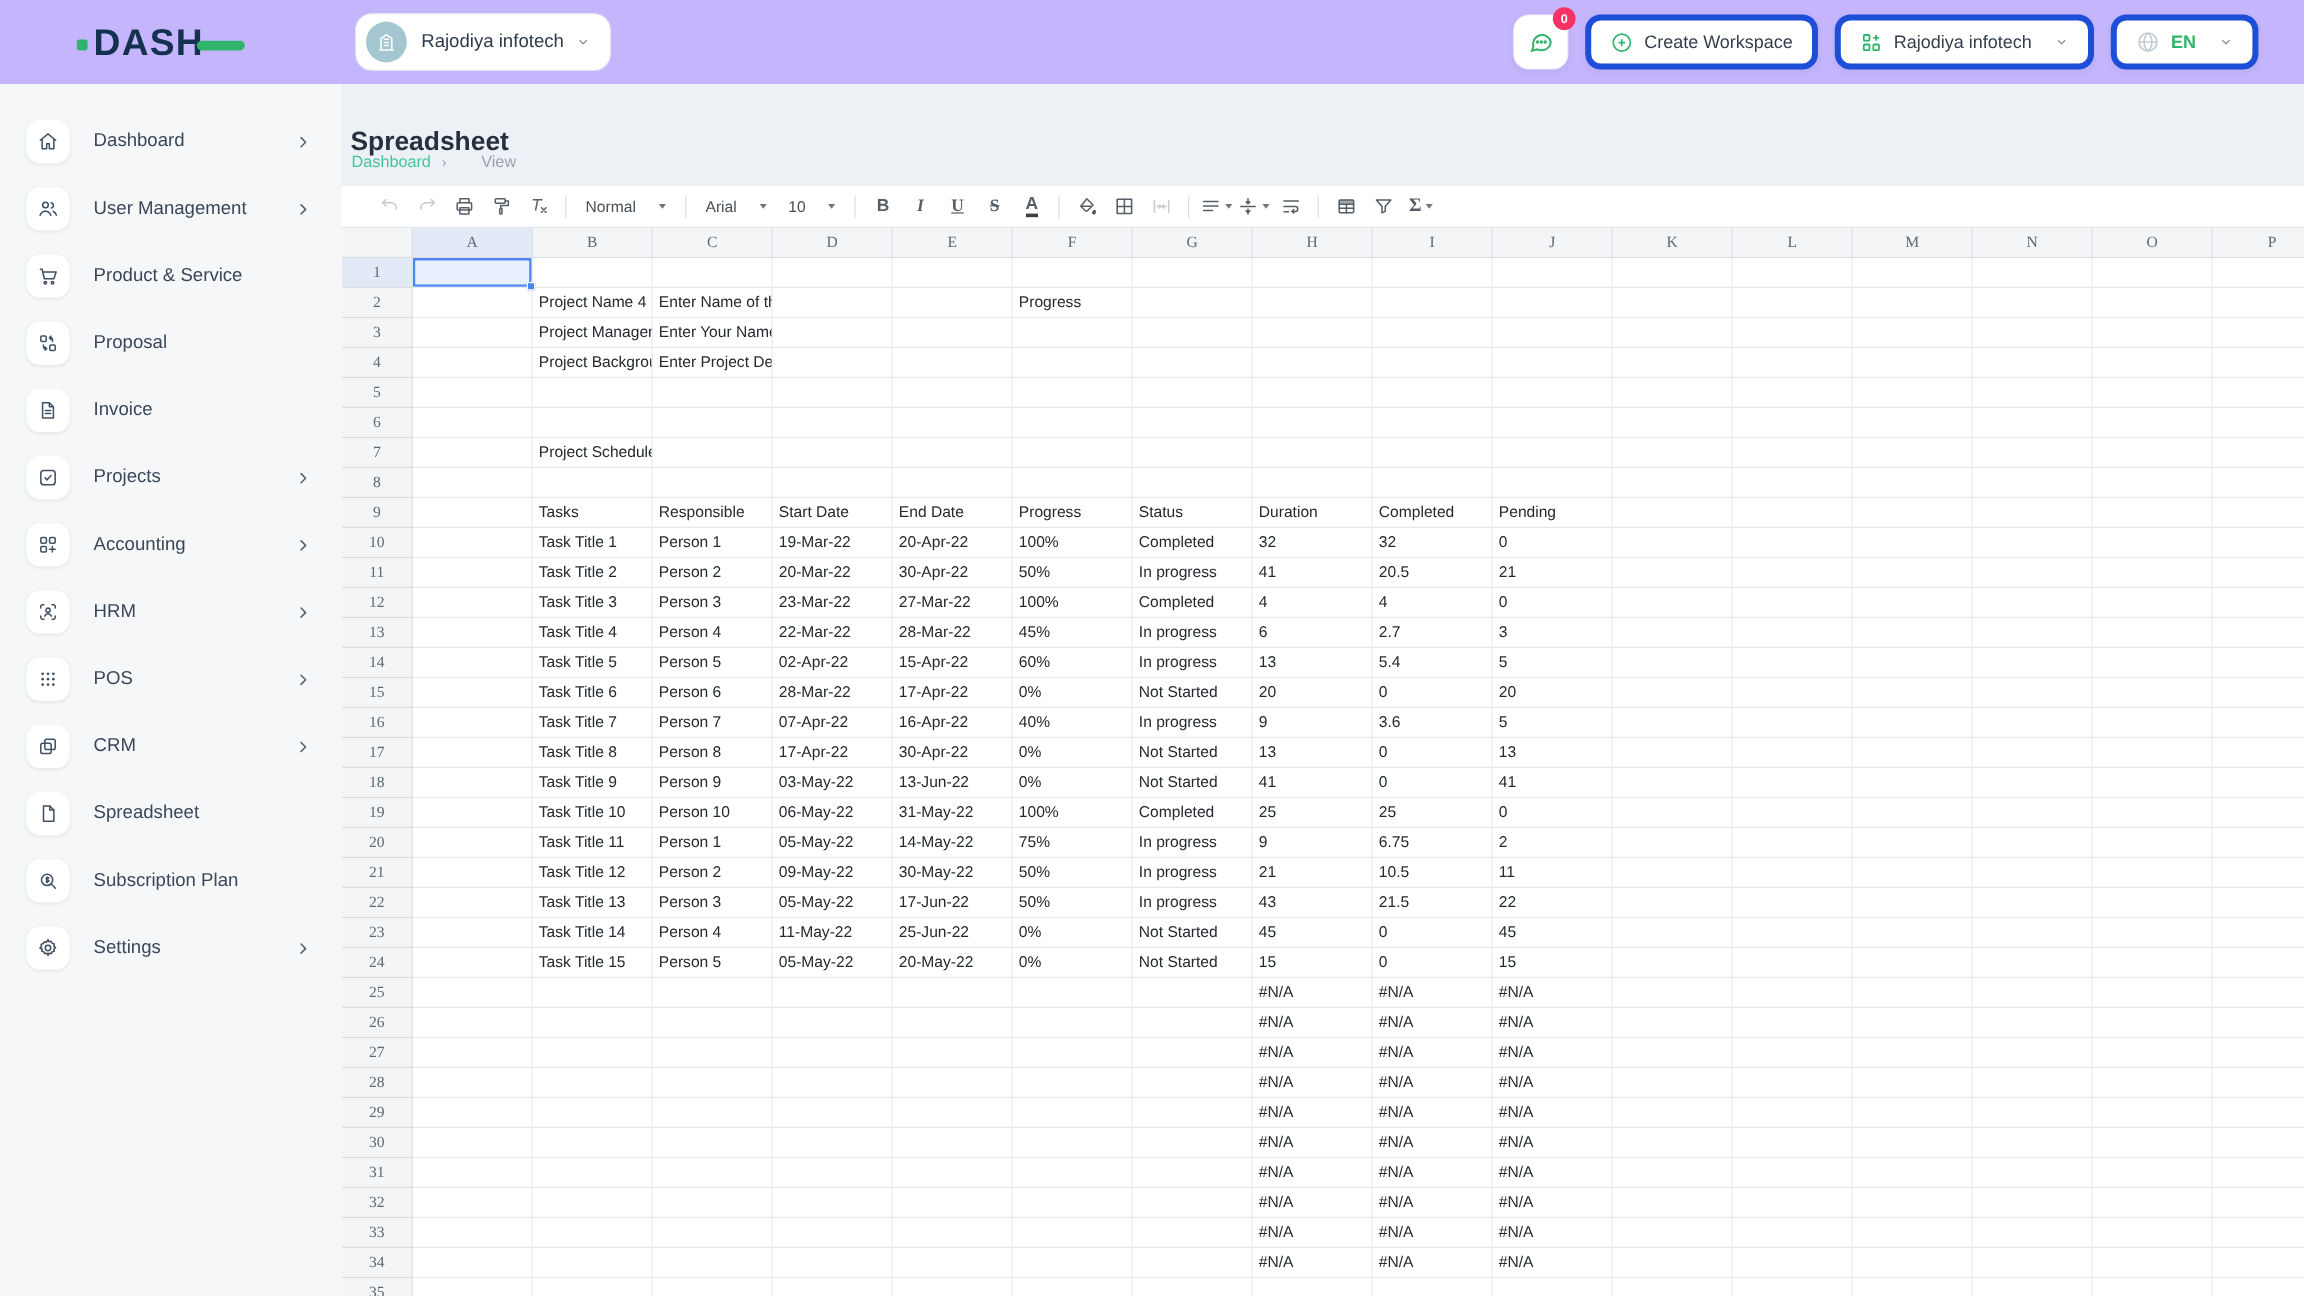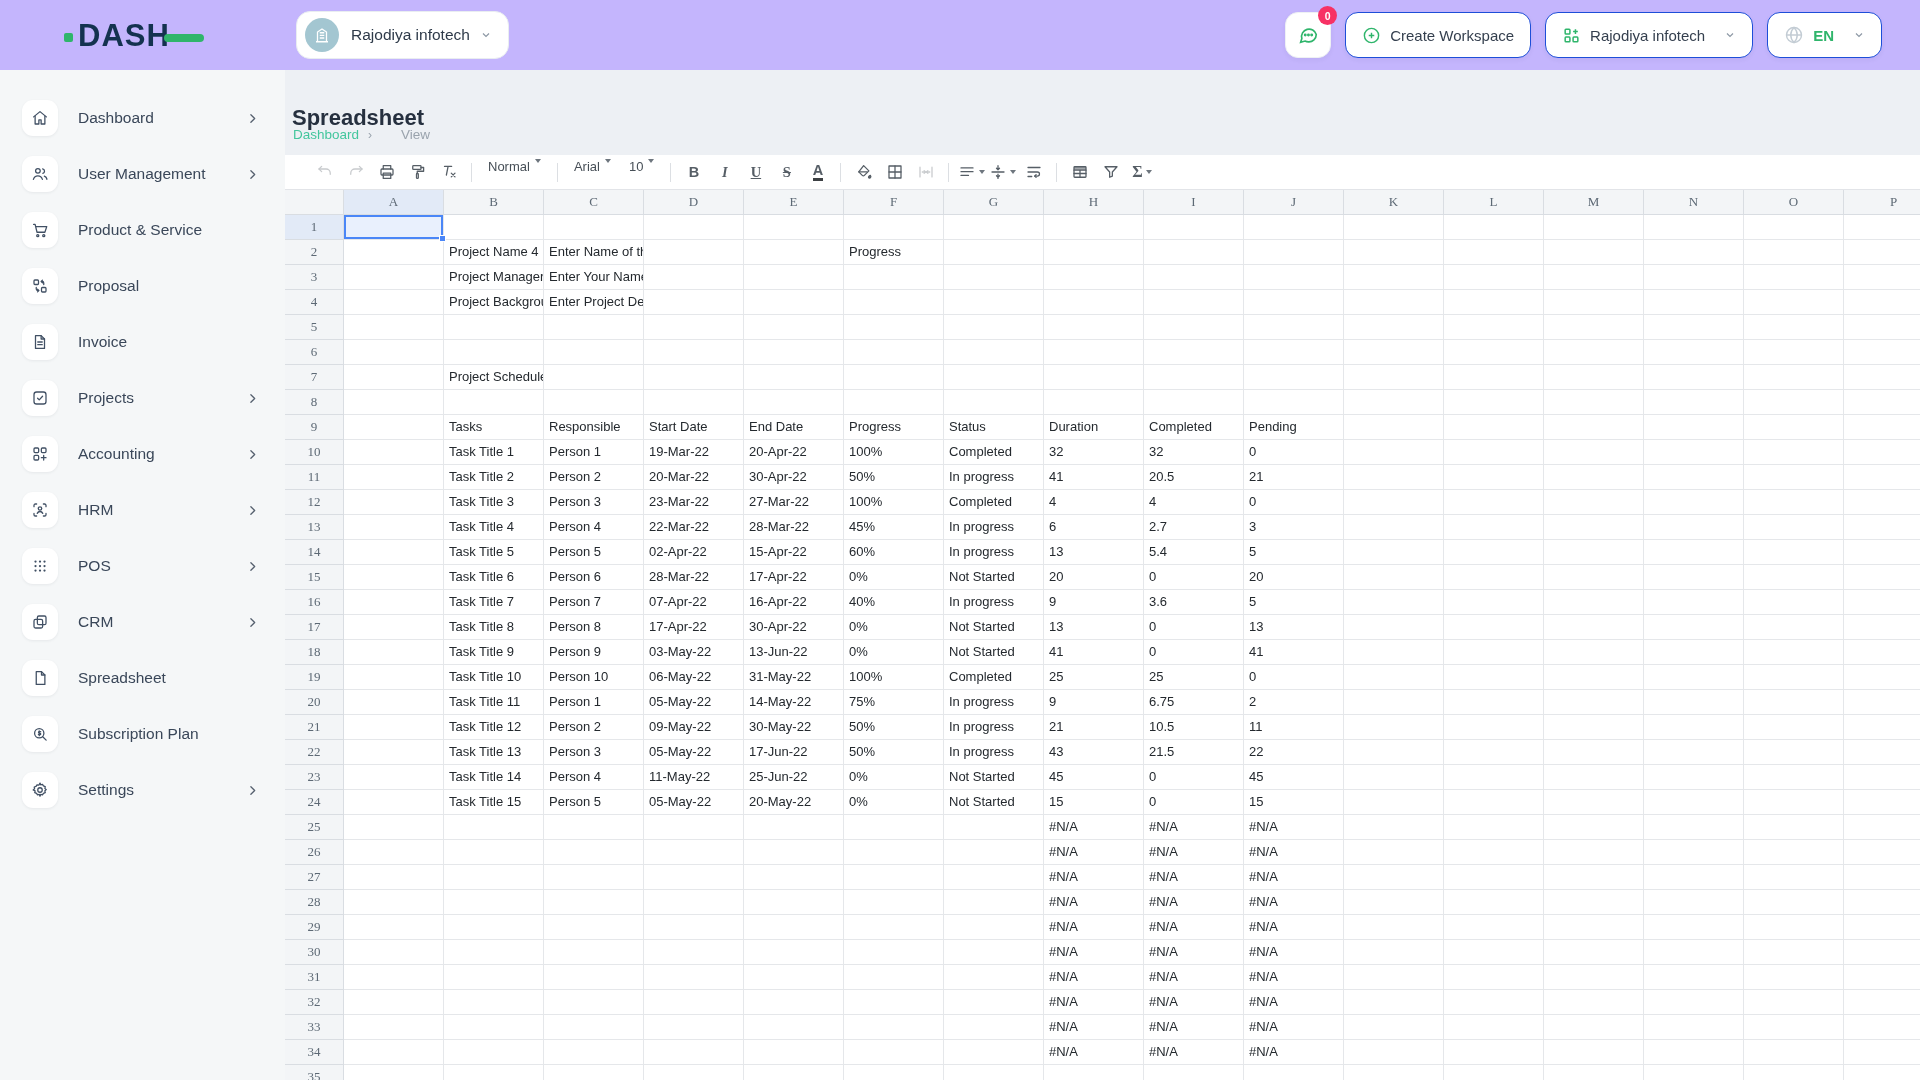--- a/index.html
+++ b/index.html
@@ -17,21 +17,21 @@
            background:#fff;border:1px solid #e9edf1;border-radius:14px;padding:0 16px 0 8px;cursor:pointer;}
   .ws-avatar{width:34px;height:34px;border-radius:50%;background:#a3c6d1;display:flex;align-items:center;justify-content:center;color:#fff;}
   .ws-label{margin-left:12px;font-size:15.5px;color:#2e3a49;font-weight:500;}
   .chev{margin-left:10px;color:#8d98a5;}
   .top-right{position:absolute;right:38px;top:0;height:70px;display:flex;align-items:center;gap:14px;}
   .icon-btn{position:relative;width:46px;height:46px;border-radius:13px;background:#fff;
             border:1px solid #eef1f4;box-shadow:0 2px 5px rgba(20,40,60,.05);
             display:flex;align-items:center;justify-content:center;color:var(--green);cursor:pointer;}
   .badge{position:absolute;top:-7px;right:-7px;min-width:19px;height:19px;border-radius:10px;background:var(--pink);
          color:#fff;font-size:10.5px;font-weight:700;display:flex;align-items:center;justify-content:center;padding:0 5px;}
-  .pill{height:46px;display:flex;align-items:center;background:#fff;border:1px solid #1d4ed8;border-radius:13px;
+  .pill{height:46px;display:flex;align-items:center;background:#fff;border:5px solid #1d4ed8;border-radius:13px;
         box-shadow:0 2px 5px rgba(20,40,60,.05);padding:0 16px;cursor:pointer;font-size:15px;color:#343f4e;font-weight:500;gap:9px;}
   .pill .grn{color:var(--green);}
   .en-label{color:var(--green);font-weight:600;}
 
   
   .sidebar{position:absolute;top:70px;left:0;bottom:0;width:285px;background:#f5f7f8;padding-top:20px;z-index:5;}
   .sb-item{display:flex;align-items:center;height:56px;padding:0 26px 0 22px;cursor:pointer;}
   .sb-tile{flex:0 0 36px;width:36px;height:36px;background:#fff;border-radius:11px;
            display:flex;align-items:center;justify-content:center;color:#415064;
            box-shadow:0 1px 3px rgba(25,39,60,.07);}
@@ -53,22 +53,22 @@
           color:#565e66;cursor:pointer;}
   .tb-btn.dis{opacity:.32;cursor:default;}
   .tb-glyph{font-size:14.5px;font-weight:700;font-family:"Liberation Serif",serif;line-height:1;}
   .g-b{font-family:"Liberation Sans",sans-serif;}
   .g-i{font-style:italic;}
   .g-u{text-decoration:underline;}
   .g-s{text-decoration:line-through;}
   .g-a{border-bottom:3px solid #3c4043;padding-bottom:0px;font-family:"Liberation Sans",sans-serif;}
   .g-f{font-size:16px;}
   .tb-sep{width:1px;height:19px;background:#dcdfe3;margin:0 7px;}
-  .tb-dd{display:flex;height:26px;padding:0 7px;margin:0 2px;border-radius:3px;cursor:pointer;
-         font-size:13px;color:#474f57;gap:5px;}
+  .tb-dd{display:flex;align-items:center;height:26px;padding:0 7px;margin:0 2px;border-radius:3px;cursor:pointer;
+         font-size:13px;color:#474f57;gap:19px;}
   .caret{width:0;height:0;border-left:3.5px solid transparent;border-right:3.5px solid transparent;border-top:4px solid #6e767e;}
 
   
   .grid{position:absolute;left:0;top:120px;right:0;height:970px;background:#fff;overflow:hidden;}
   .g-row{display:flex;height:25px;}
   .gnum{flex:0 0 59px;background:#f3f5f7;border-right:1px solid #d9dde2;border-bottom:1px solid #d9dde2;
         text-align:center;font-family:"Liberation Serif",serif;font-size:13px;color:#5d6975;line-height:24px;cursor:pointer;}
   .gc{flex:0 0 100px;border-right:1px solid #e5e7ea;border-bottom:1px solid #e5e7ea;background:#fff;
       font-size:13px;line-height:24px;padding:0 5px;color:#24292e;white-space:nowrap;overflow:hidden;cursor:cell;}
   .ghead .gc{background:#f3f5f7;border-color:#d9dde2;text-align:center;font-family:"Liberation Serif",serif;

